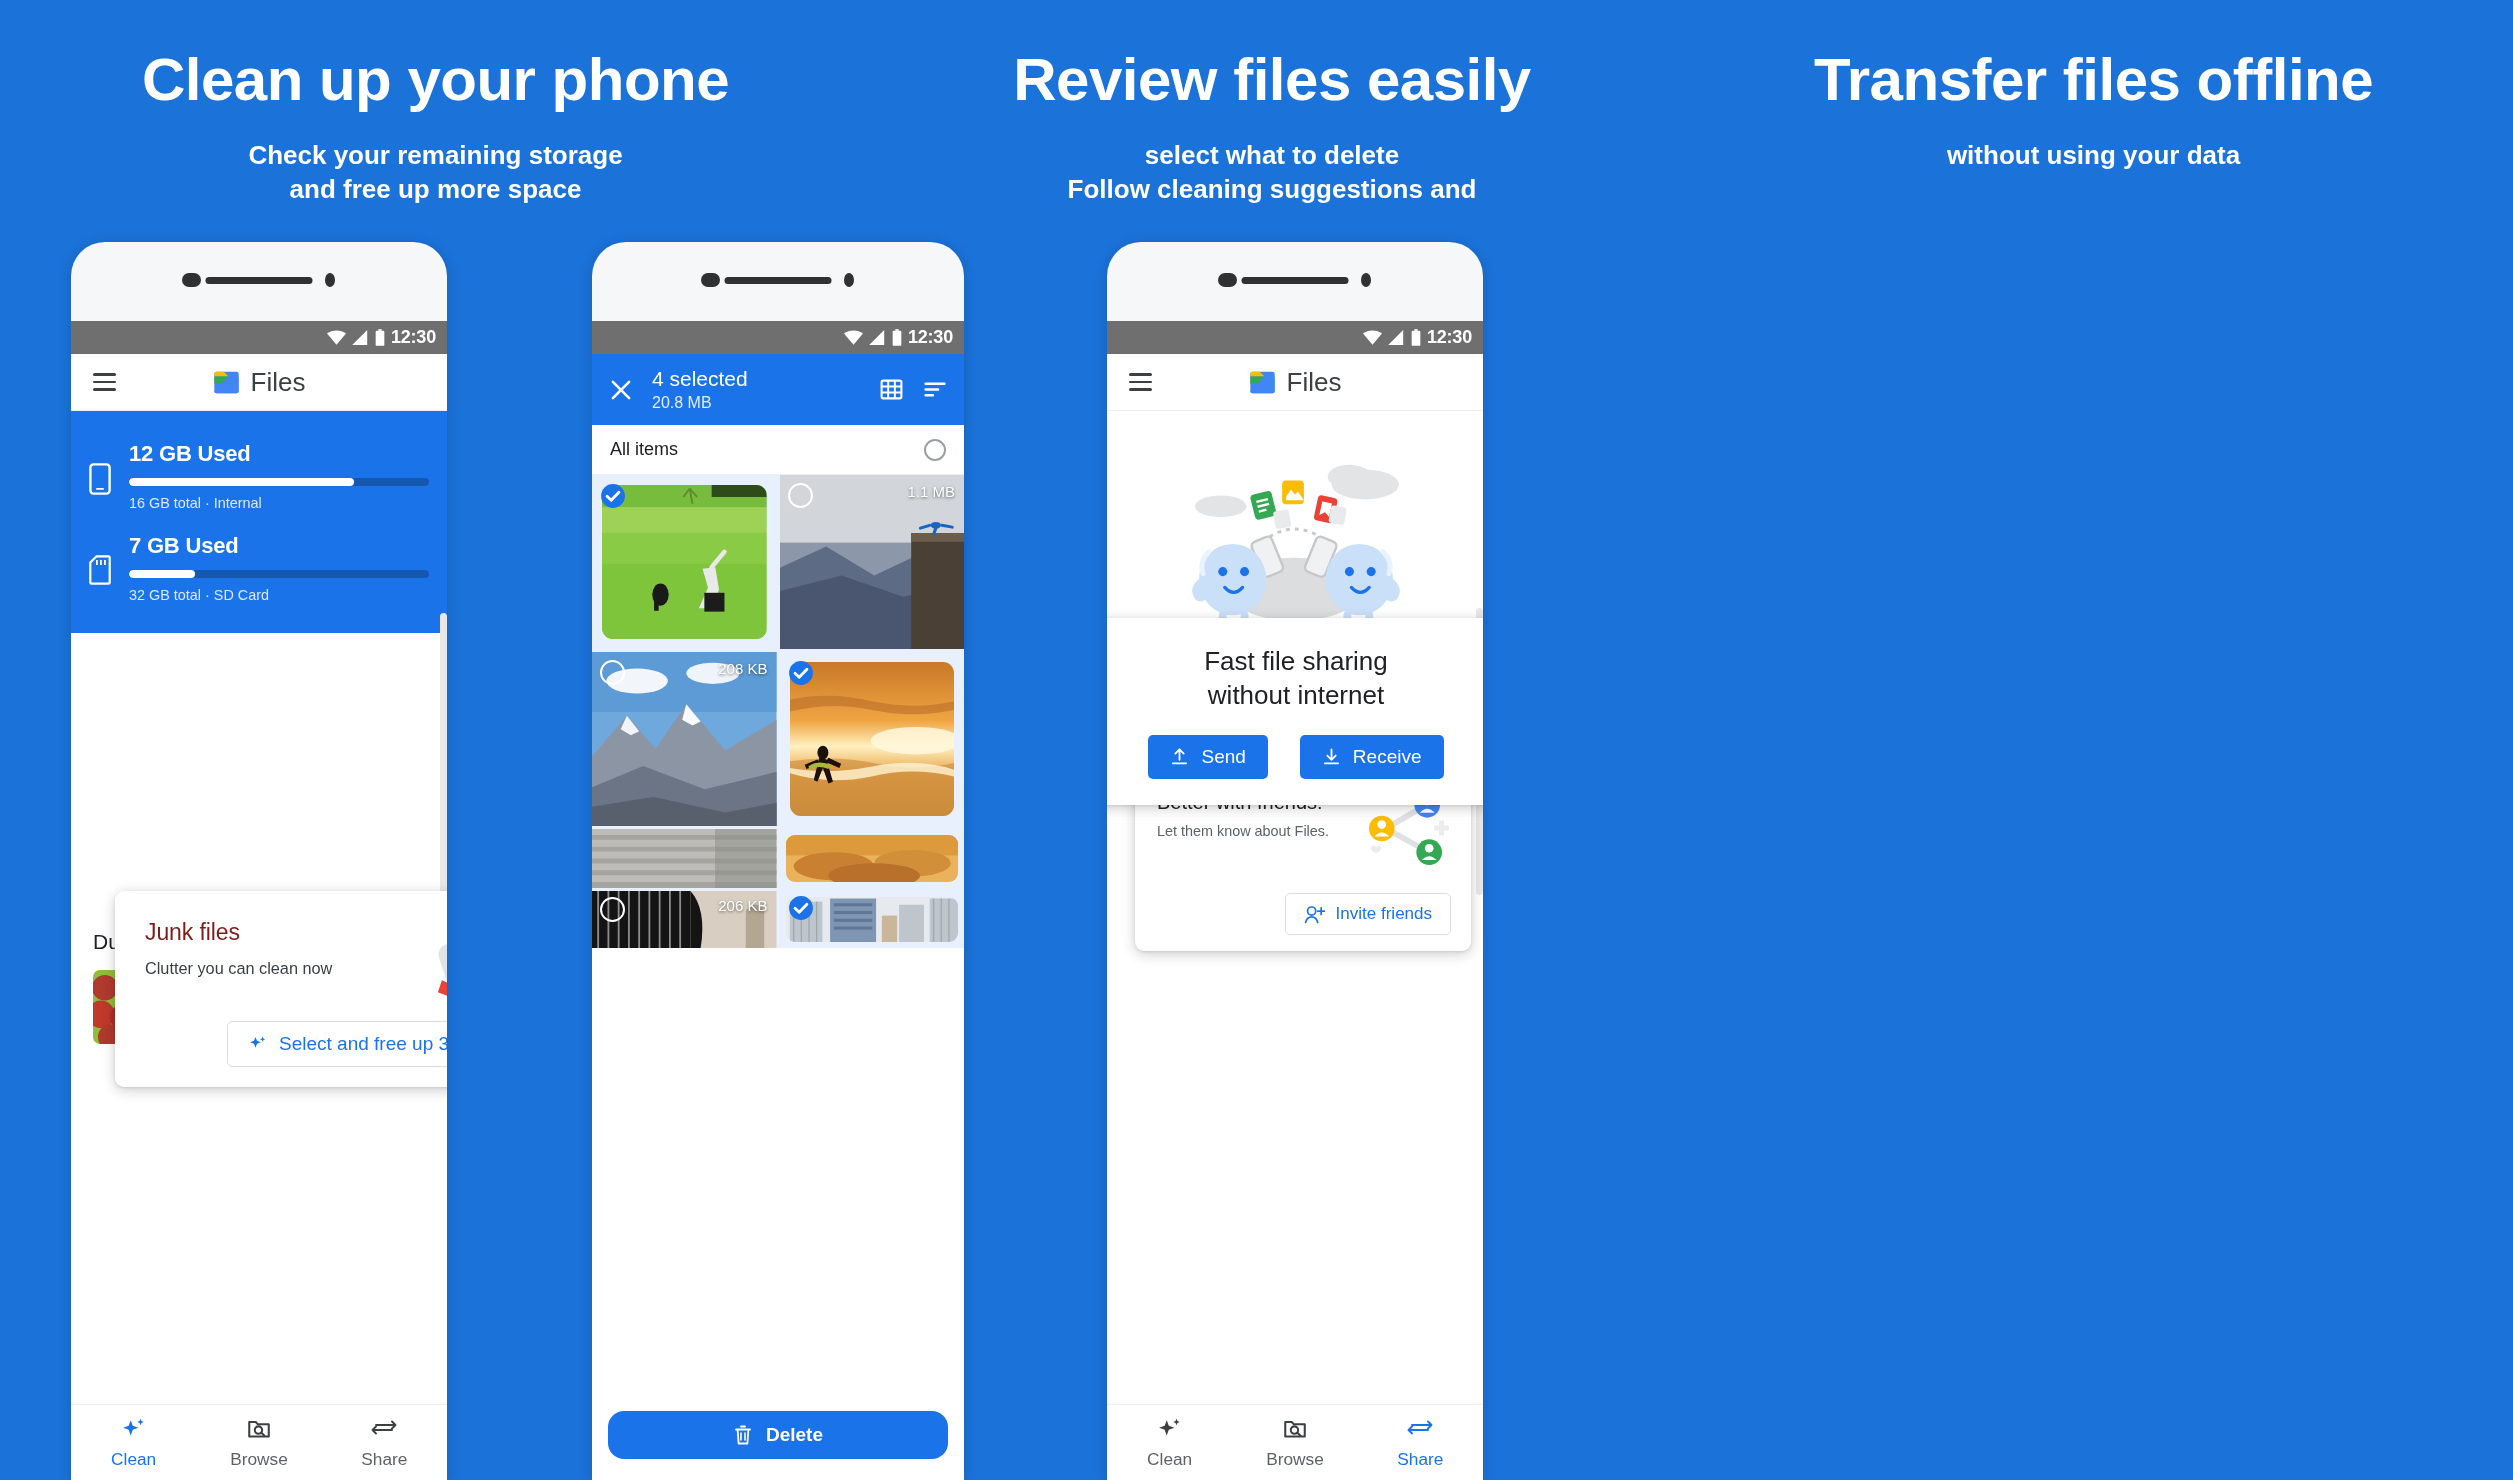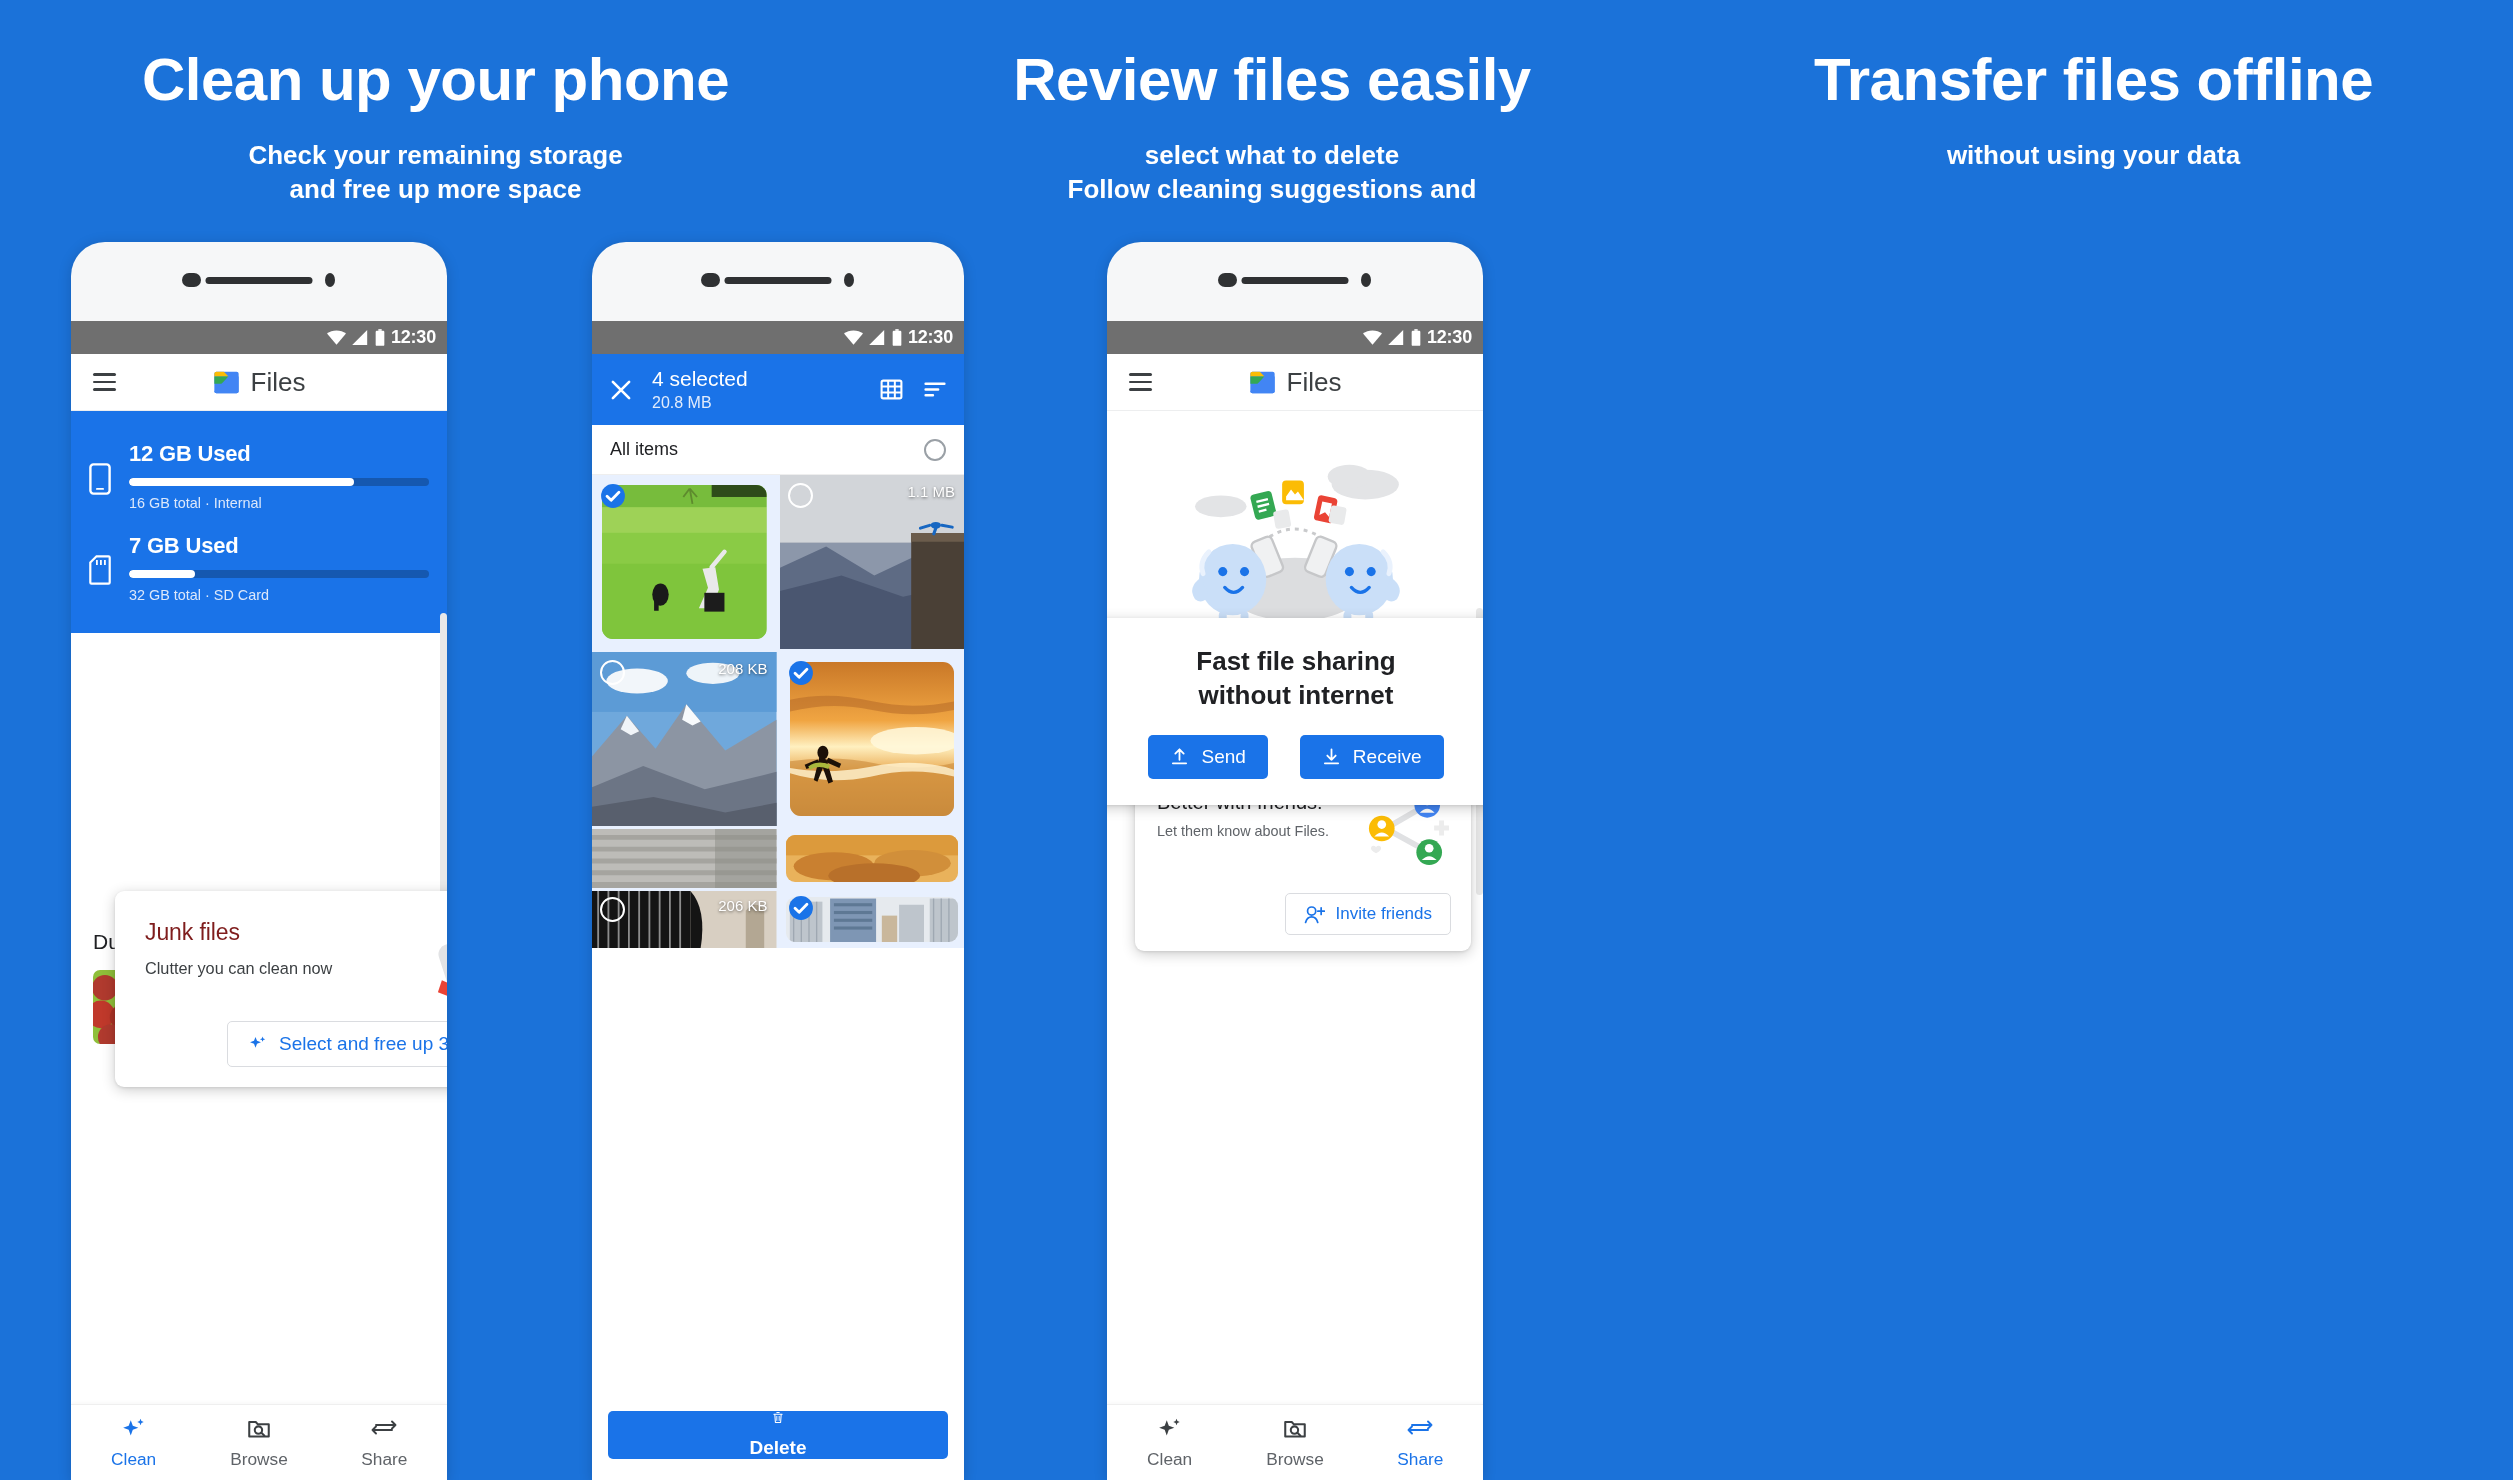--- a/index.html
+++ b/index.html
@@ -154,32 +154,32 @@
   .chk {
     position: absolute; left: 8px; top: 8px; width: 26px; height: 26px; z-index: 4;
   }
   .ring-w { width: 25px; height: 25px; border: 2.6px solid #FFFFFF; border-radius: 50%; }
   .sizelbl {
     position: absolute; right: 9px; top: 8px; z-index: 4;
     font-size: 15px; color: #fff; text-shadow: 0 1px 3px rgba(0,0,0,0.55);
   }
   .delete-wrap { position: absolute; left: 0; right: 0; bottom: 0; background: #fff; padding: 14px 16px 22px 16px; }
   .delete-btn {
-    height: 48px; background: #1A73E8; border-radius: 5px; color: #fff;
+    height: 48px; background: #1A73E8; border-radius: 16px; color: #fff;
     display: flex; align-items: center; justify-content: center; gap: 13px;
-    font-size: 19px; font-weight: bold; flex-direction: column;
+    font-size: 19px; font-weight: bold;
   }
 
   
   .share-illu { padding: 30px 0 10px 0; display: flex; justify-content: center; }
   .fastcard {
     position: absolute; left: -30px; top: 297px; width: 438px;
     padding: 26px 0 26px 0; text-align: center; z-index: 30;
   }
-  .fastcard h3 { font-size: 26px; font-weight: bold; color: #202124; line-height: 1.32; }
+  .fastcard h3 { font-size: 26px; font-weight: normal; color: #202124; line-height: 1.32; }
   .fastcard .btns { margin-top: 22px; display: flex; justify-content: center; gap: 32px; }
   .fbtn {
     background: #1A73E8; color: #fff; border-radius: 5px; height: 44px;
     display: flex; align-items: center; gap: 12px; padding: 0 22px; font-size: 19px;
   }
   .friends-card {
     position: absolute; left: 28px; right: 12px; top: 450px; height: 180px;
     padding: 20px 22px 0 22px; z-index: 20;
   }
   .friends-card h3 { font-size: 20px; font-weight: normal; color: #202124; }

